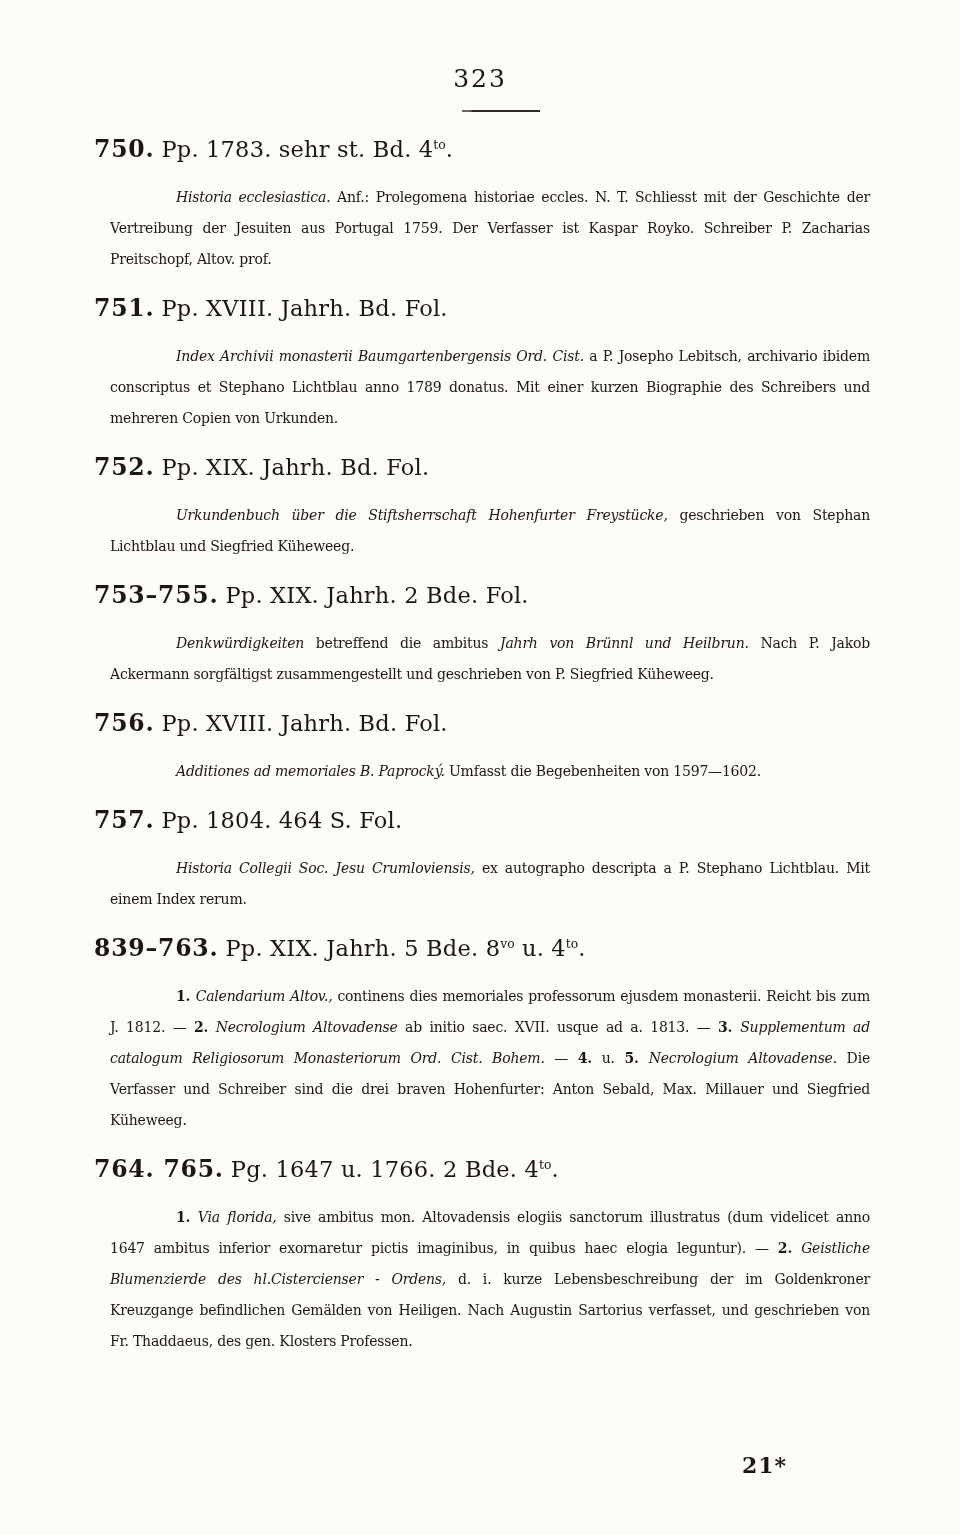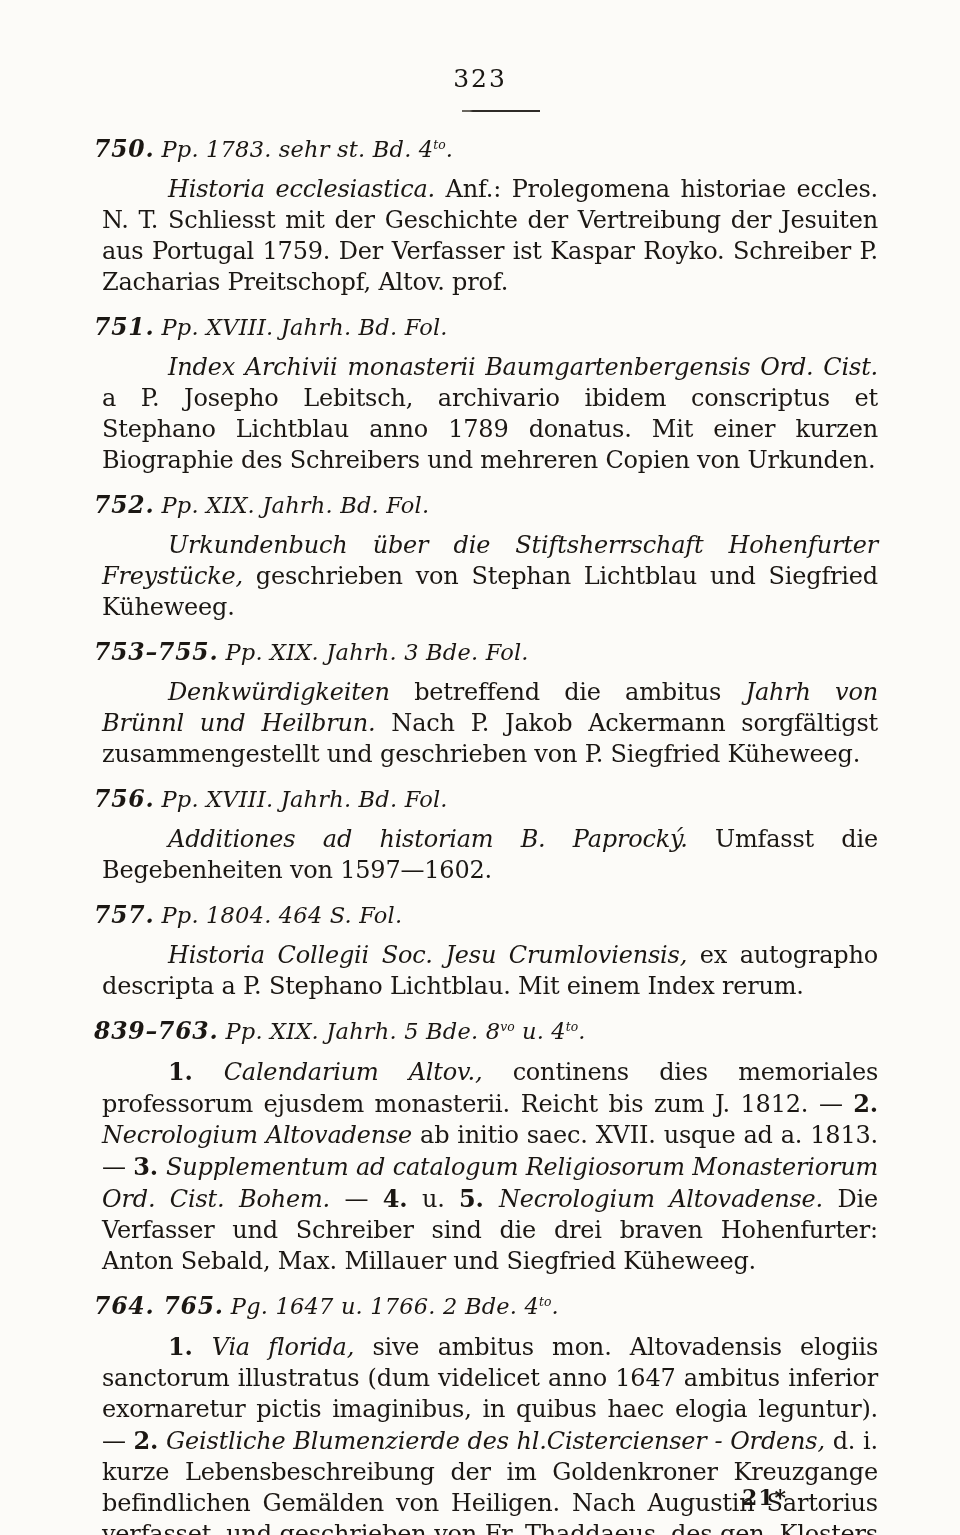--- a/index.html
+++ b/index.html
@@ -11,30 +11,30 @@
     font-family:"DejaVu Serif", serif;
   }
   .page-header { position:absolute; top:64px; left:0; width:100%; text-align:center; }
   .page-number { font-size:25px; letter-spacing:2px; }
   .header-rule {
     position:absolute; left:456px; top:46px; width:78px; height:2px;
     background:linear-gradient(to right,#6a665f 0 10%, #2e2b27 14% 100%);
   }
   .entries { position:absolute; left:88px; top:132px; width:792px; }
   .entry { margin-bottom:12px; }
-  .entry-heading { margin:0; font-weight:normal; font-size:22.5px; line-height:34px; letter-spacing:0.2px;font-style:italic; }
+  .entry-heading { margin:0; font-weight:normal; font-size:22.5px; line-height:34px; letter-spacing:0.2px; }
   .entry-number { font-weight:bold; font-size:23.5px; letter-spacing:0.8px; margin-right:7px; }
   .entry-body {
-    margin:8px; font-size:24px; line-height:31px; letter-spacing:-0.2px;
+    margin:16px; font-size:14px; line-height:31px; letter-spacing:-0.2px;
     text-align:justify; text-indent:66px;
   }
   .it { font-style:italic; }
   .bf { font-weight:bold; }
   sup { font-size:0.55em; line-height:0; vertical-align:super; letter-spacing:0; }
-  .signature-mark { position:absolute; left:736px; top:1484px; font-size:22px; font-weight:bold; letter-spacing:1px; }
+  .signature-mark { position:absolute; left:736px; top:1452px; font-size:22px; font-weight:bold; letter-spacing:1px; }
 </style>
 </head>
 <body>
 
 <div class="page">
   <header class="page-header">
     <div class="page-number">323</div>
     <div class="header-rule"></div>
   </header>
 
@@ -55,30 +55,30 @@
 
   <section class="entry">
     <h2 class="entry-heading">
       <span class="entry-number">752.</span><span class="entry-meta"><span>Pp. XIX. Jahrh. Bd. Fol.</span></span>
     </h2>
     <p class="entry-body"><span class="it">Urkundenbuch über die Stiftsherrschaft Hohenfurter Freystücke,</span><span> geschrieben von Stephan Lichtblau und Siegfried Küheweeg.</span></p>
   </section>
 
   <section class="entry">
     <h2 class="entry-heading">
-      <span class="entry-number">753–755.</span><span class="entry-meta"><span>Pp. XIX. Jahrh. 3 Bde. Fol.</span></span>
+      <span class="entry-number">753–755.</span><span class="entry-meta"><span>Pp. XIX. Jahrh. 2 Bde. Fol.</span></span>
     </h2>
     <p class="entry-body"><span class="it">Denkwürdigkeiten</span><span> betreffend die ambitus </span><span class="it">Jahrh von Brünnl und Heilbrun.</span><span> Nach P. Jakob Ackermann sorgfältigst zusammengestellt und geschrieben von P. Siegfried Küheweeg.</span></p>
   </section>
 
   <section class="entry">
     <h2 class="entry-heading">
       <span class="entry-number">756.</span><span class="entry-meta"><span>Pp. XVIII. Jahrh. Bd. Fol.</span></span>
     </h2>
-    <p class="entry-body"><span class="it">Additiones ad historiam B. Paprocký.</span><span> Umfasst die Begebenheiten von 1597—1602.</span></p>
+    <p class="entry-body"><span class="it">Additiones ad memoriales B. Paprocký.</span><span> Umfasst die Begebenheiten von 1597—1602.</span></p>
   </section>
 
   <section class="entry">
     <h2 class="entry-heading">
       <span class="entry-number">757.</span><span class="entry-meta"><span>Pp. 1804. 464 S. Fol.</span></span>
     </h2>
     <p class="entry-body"><span class="it">Historia Collegii Soc. Jesu Crumloviensis,</span><span> ex autographo descripta a P. Stephano Lichtblau. Mit einem Index rerum.</span></p>
   </section>
 
 

